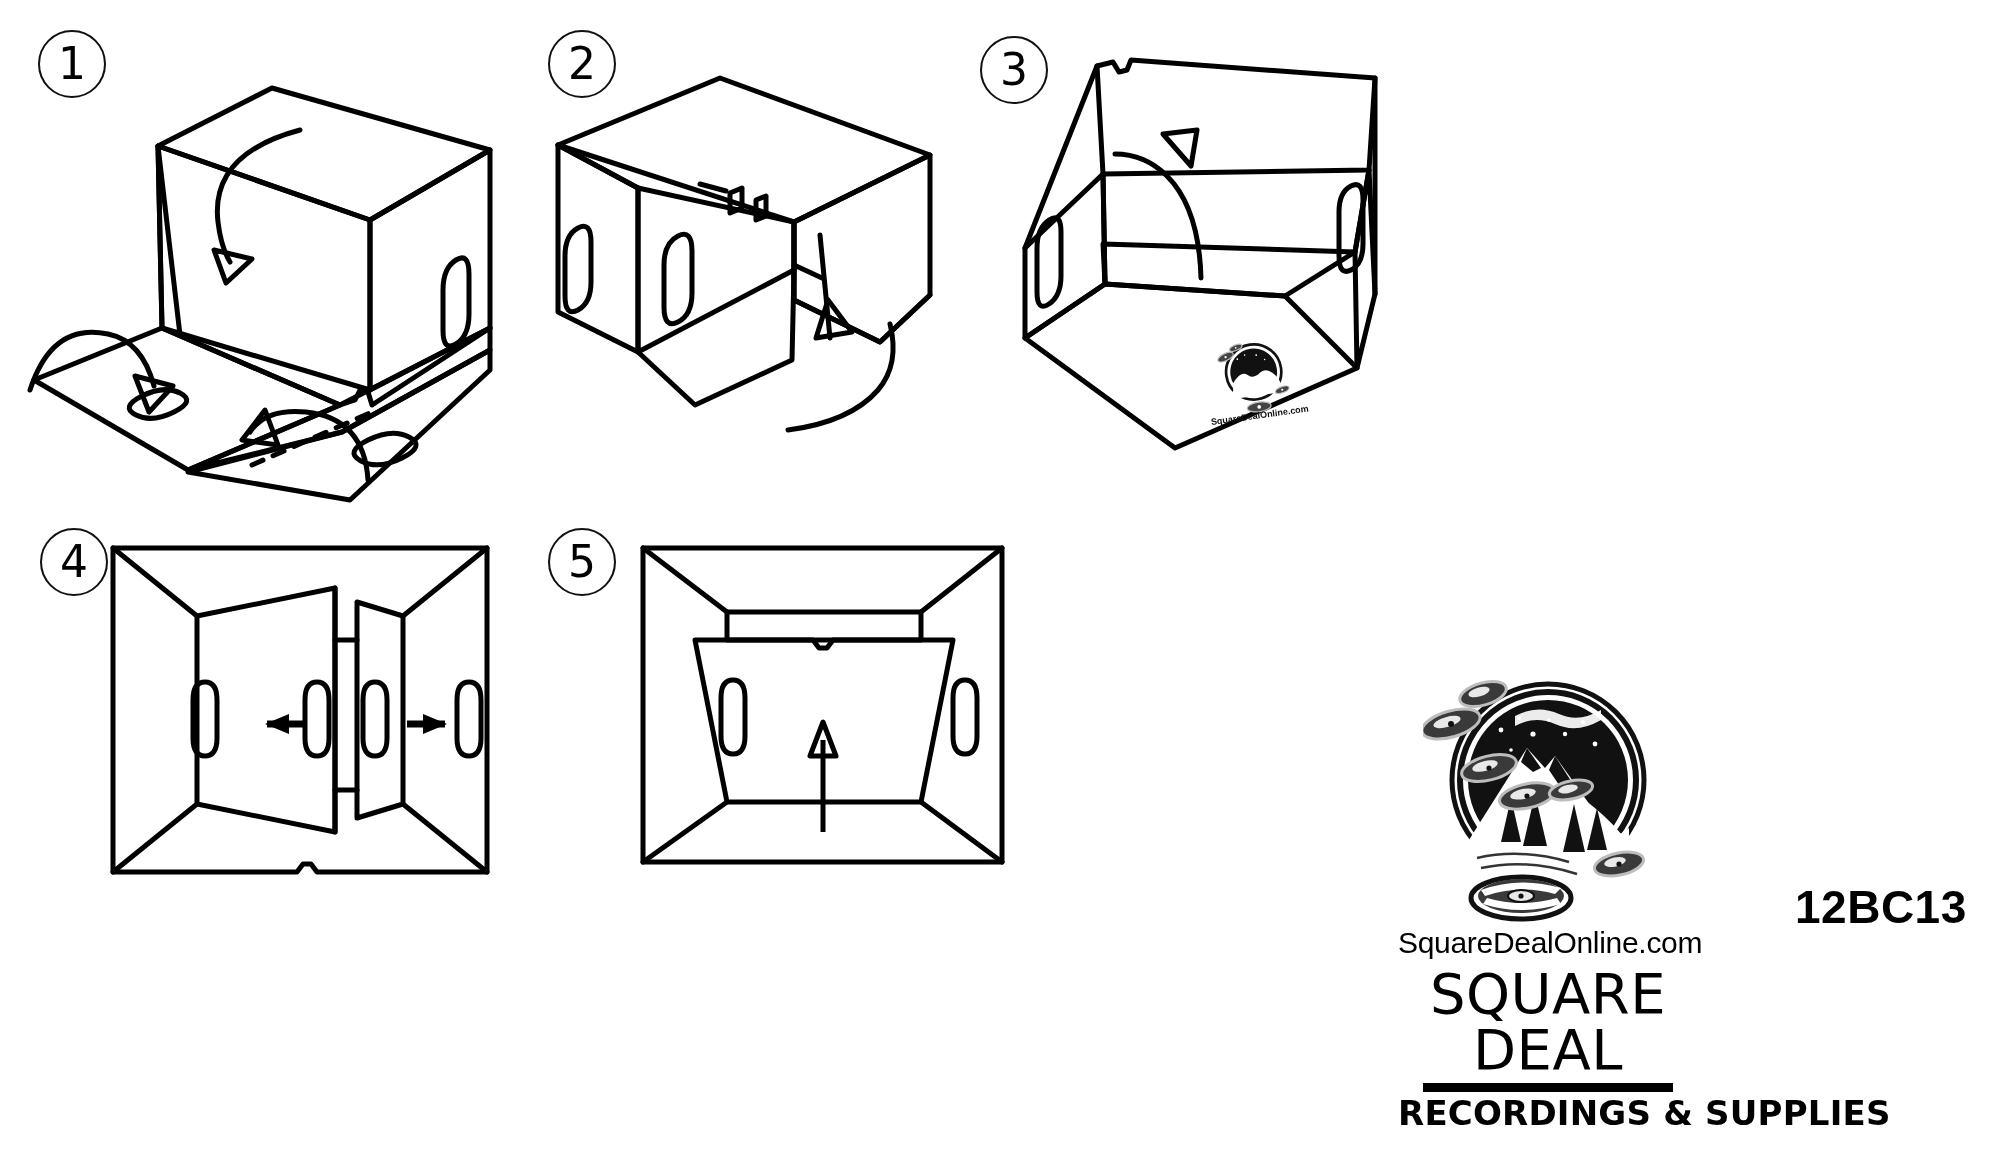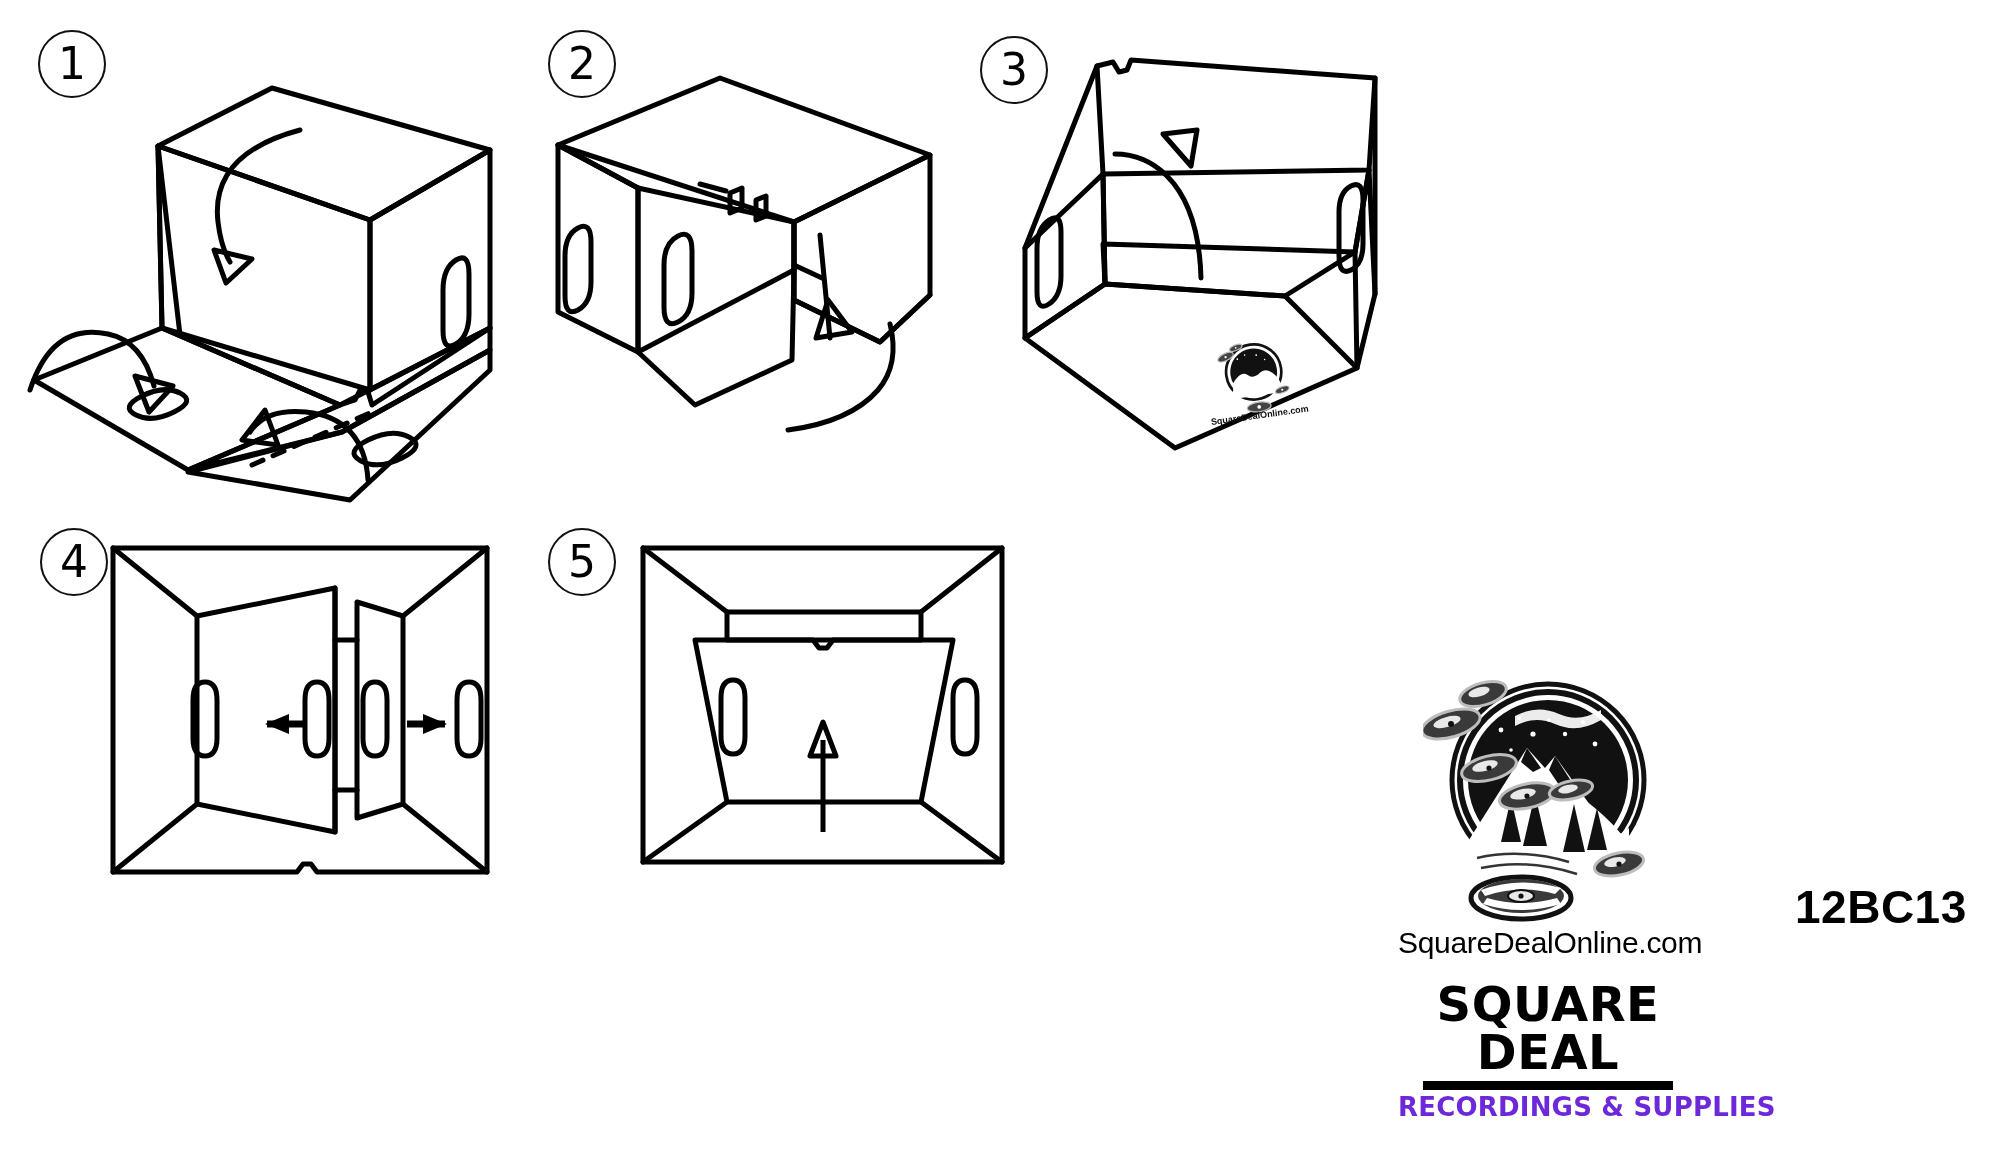--- a/index.html
+++ b/index.html
@@ -11,25 +11,25 @@
 
   .badge{position:absolute;width:64px;height:64px;border:2.5px solid #111;border-radius:50%;
          display:flex;align-items:center;justify-content:center;background:#fff;}
   .badge span{font-family:"DejaVu Sans",sans-serif;font-size:44px;line-height:1;color:#000;}
 
   
   #brand{position:absolute;left:1398px;top:672px;width:300px;text-align:center;}
   #brand-emblem{display:block;margin:0 auto;}
   .brand-url{font-family:"Liberation Sans",sans-serif;font-size:30px;font-weight:400;
              letter-spacing:-0.3px;margin-top:4px;color:#000;white-space:nowrap;}
-  .brand-name{font-family:"DejaVu Sans",sans-serif;font-size:48px;font-weight:700;
-              letter-spacing:0.5px;line-height:1;margin-top:20px;color:#000;}
+  .brand-name{font-family:"DejaVu Sans",sans-serif;font-size:56px;font-weight:400;
+              letter-spacing:0.5px;line-height:1;margin-top:6px;color:#000;}
   .brand-rule{height:9px;background:#000;margin:5px auto 4px auto;width:250px;}
-  .brand-sub{font-family:"DejaVu Sans",sans-serif;font-size:26px;font-weight:700;
-             letter-spacing:0.2px;line-height:1;color:#6d28d9;white-space:nowrap;}
+  .brand-sub{font-family:"DejaVu Sans",sans-serif;font-size:34px;font-weight:700;
+             letter-spacing:0.2px;line-height:1;color:#000000;white-space:nowrap;}
 
   #product-code{position:absolute;left:1795px;top:880px;font-family:"Liberation Sans",sans-serif;
                 font-size:46px;font-weight:700;letter-spacing:0.5px;color:#000;white-space:nowrap;}
 </style>
 </head>
 <body>
 
 <div id="sheet">
 
   <div class="badge" style="left:38px;top:30px;">

